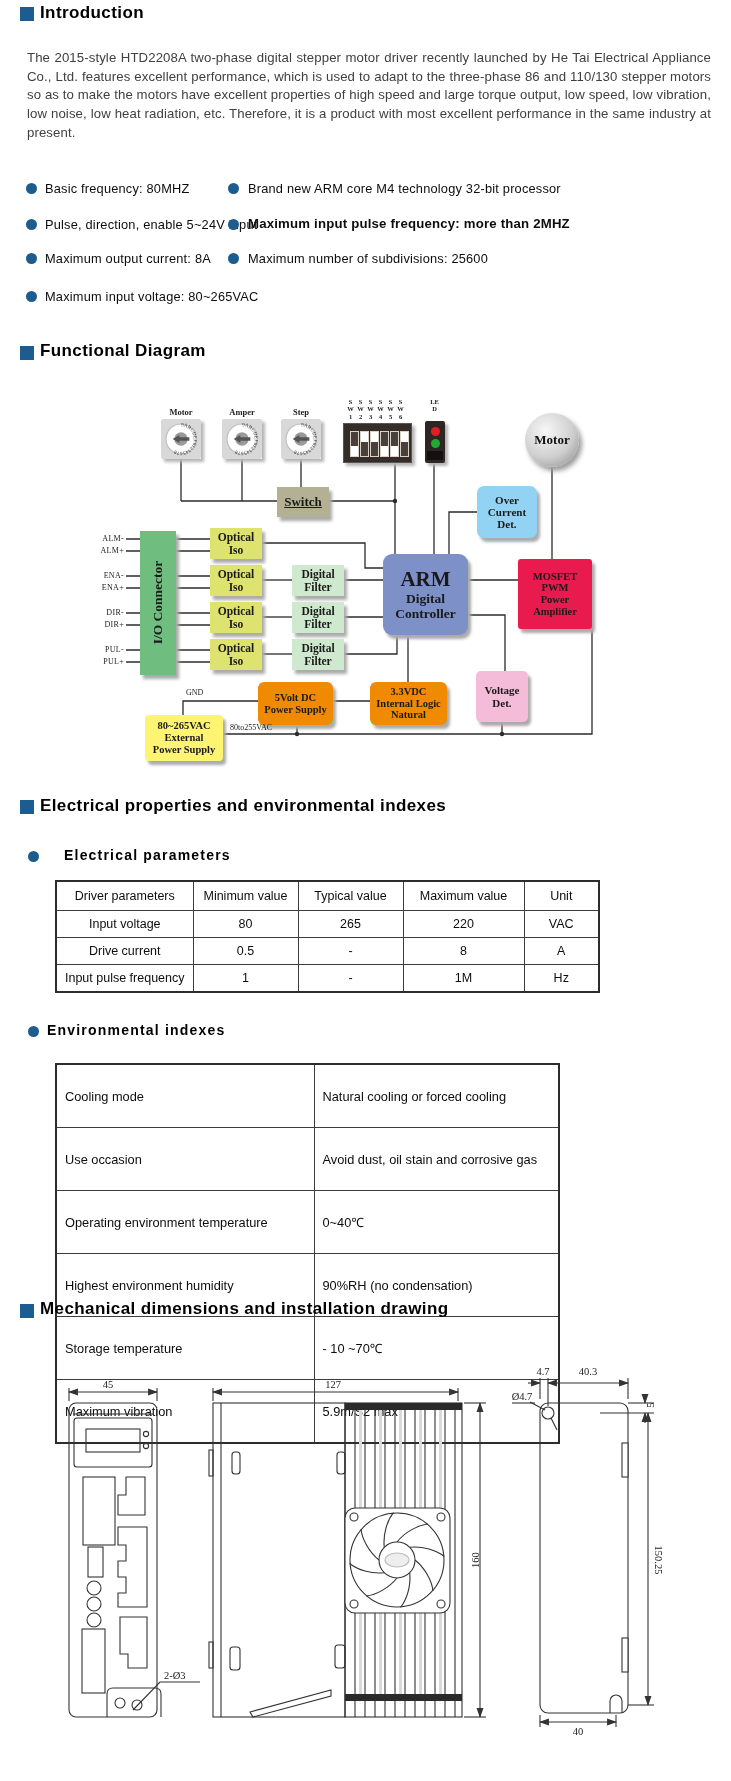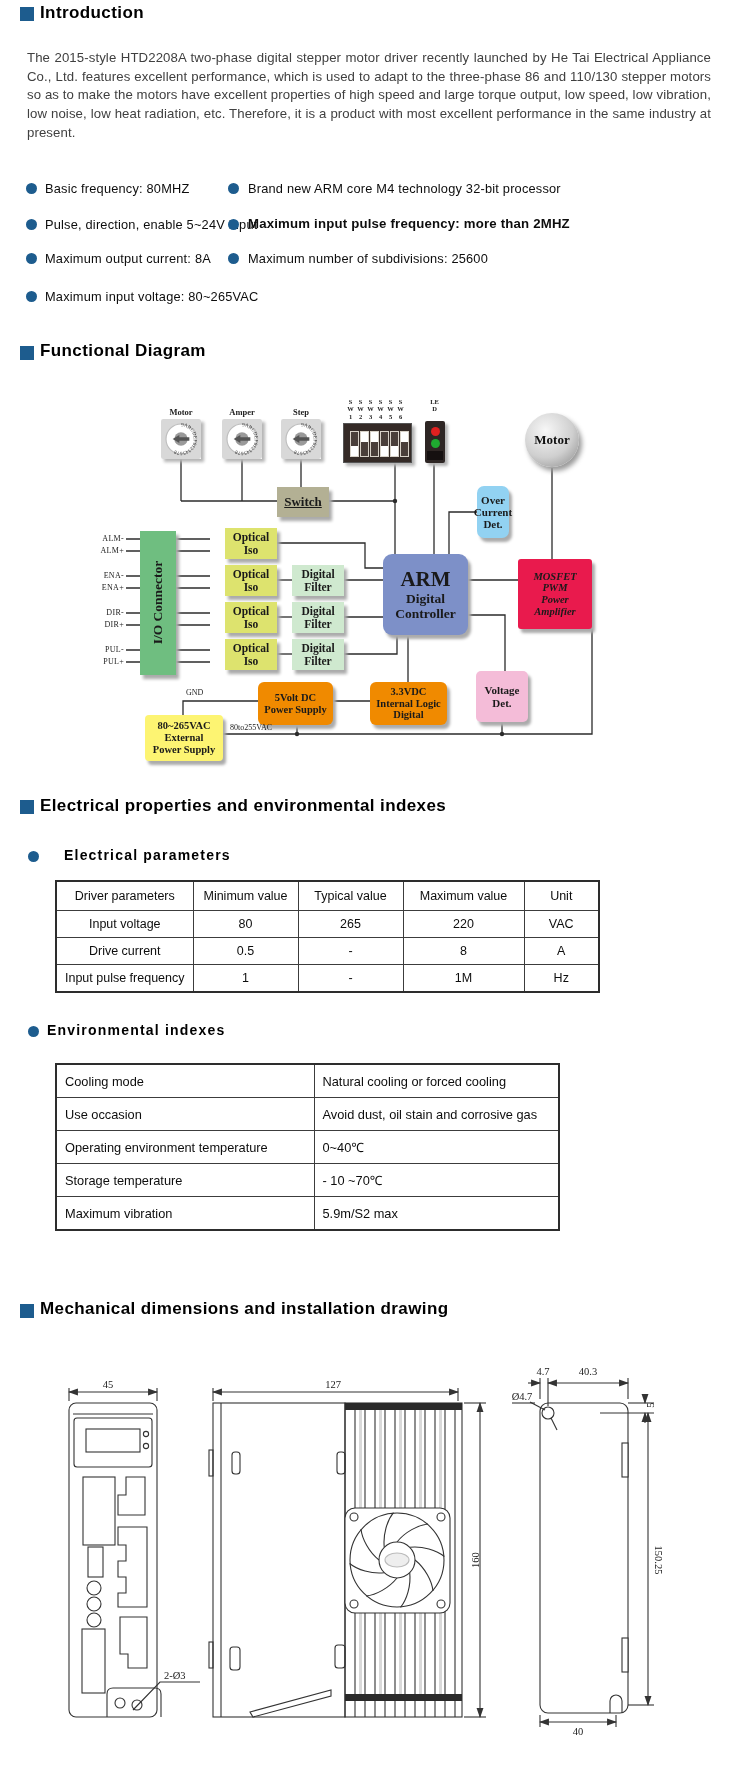--- a/index.html
+++ b/index.html
@@ -19,21 +19,21 @@
   .feat{position:absolute;font-size:12.8px;letter-spacing:.2px;color:#0d0d0d;white-space:nowrap;}
   .feat.strong{font-weight:bold;font-size:13.2px;}
   
   .blk{position:absolute;display:flex;align-items:center;justify-content:center;text-align:center;
        font-family:"Liberation Serif",serif;font-weight:bold;color:#1a1a1a;
        box-shadow:3px 4px 3px #ababab;}
   .blk .t{white-space:pre-line;line-height:1.12;}
   .blk-switch{background:#b3b094;font-size:13px;text-decoration:underline;}
   .blk-io{background:#6fbe80;}
   .blk-io .t{transform:rotate(-90deg);white-space:nowrap;font-size:13.5px;}
-  .blk-opt{background:#dde36e;font-size:11.5px;margin-left:15px;}
+  .blk-opt{background:#dde36e;font-size:11.5px;}
   .blk-fil{background:#cfe9cf;font-size:11.5px;}
   .blk-arm{background:#7d90c8;border-radius:9px;font-size:13.5px;}
   .blk-arm .t{display:block;}
   .blk-arm .t::first-line{font-size:21px;}
   .blk-ocd{background:#92d2f2;border-radius:7px;font-size:11px;}
   .blk-mos{background:#e91a4d;font-size:10.5px;border-radius:3px;}
   .blk-vd{background:#f4bcd8;border-radius:5px;font-size:11px;}
   .blk-ps{background:#f08a00;border-radius:6px;font-size:10.5px;}
   .blk-ext{background:#fdf472;border-radius:4px;font-size:10.5px;}
   .motor-ball{position:absolute;width:54px;height:54px;border-radius:50%;
@@ -56,21 +56,21 @@
   .pin{position:absolute;width:32px;text-align:right;font-family:"Liberation Serif",serif;font-size:8px;color:#222;letter-spacing:.3px;}
   .wlabel{position:absolute;font-family:"Liberation Serif",serif;font-size:8px;color:#222;}
   
   table{border-collapse:collapse;table-layout:fixed;background:#fff;}
   .tbl{position:absolute;}
   .tbl td,.tbl th{border:1px solid #3c3c3c;font-weight:normal;font-size:12.5px;color:#0d0d0d;overflow:hidden;white-space:nowrap;}
   .elec-tbl{border:2px solid #2d2d2d;}
   .elec-tbl th{height:26px;text-align:center;}
   .elec-tbl td{height:24px;text-align:center;}
   .env-tbl{border:2px solid #2d2d2d;}
-  .env-tbl td{height:28px;text-align:left;padding:2px 8px;font-size:12.8px;}
+  .env-tbl td{height:28px;text-align:left;padding:17px 8px;font-size:12.8px;}
   svg text{font-family:"Liberation Serif",serif;}
 </style>
 </head>
 <body>
 
 <div class="sq" style="left:20px;top:7px;"></div>
 <div class="sect-title" style="left:40px;top:3px;">Introduction</div>
 <div class="para">The 2015-style HTD2208A two-phase digital stepper motor driver recently launched by He Tai Electrical Appliance Co., Ltd. features excellent performance, which is used to adapt to the three-phase 86 and 110/130 stepper motors so as to make the motors have excellent properties of high speed and large torque output, low speed, low vibration, low noise, low heat radiation, etc. Therefore, it is a product with most excellent performance in the same industry at present.</div>
 
 <div class="feat-dot" style="left:26px;top:183px;"></div>
@@ -257,43 +257,43 @@
 <div class="blk blk-fil" style="left:292px;top:639px;width:52px;height:31px;">
     <span class="t">Digital
 Filter</span>
   </div>
 
 <div class="blk blk-arm" style="left:383px;top:554px;width:85px;height:81px;">
     <div class="t">ARM
 Digital
 Controller</div>
   </div>
-<div class="blk blk-ocd" style="left:477px;top:486px;width:32px;height:52px;">
+<div class="blk blk-ocd" style="left:477px;top:486px;width:60px;height:52px;">
     <span class="t">Over
 Current
 Det.</span>
   </div>
-<div class="blk blk-mos" style="left:518px;top:559px;width:74px;height:70px;font-style:italic;">
+<div class="blk blk-mos" style="left:518px;top:559px;width:74px;height:70px;">
     <span class="t">MOSFET
 PWM
 Power
 Amplifier</span>
   </div>
 <div class="blk blk-vd" style="left:476px;top:671px;width:52px;height:51px;">
     <span class="t">Voltage
 Det.</span>
   </div>
 <div class="blk blk-ps" style="left:258px;top:682px;width:75px;height:43px;">
     <span class="t">5Volt DC
 Power Supply</span>
   </div>
 <div class="blk blk-ps" style="left:370px;top:682px;width:77px;height:43px;">
     <span class="t">3.3VDC
 Internal Logic
-Digital</span>
+Natural</span>
   </div>
 <div class="blk blk-ext" style="left:145px;top:715px;width:78px;height:46px;">
     <span class="t">80~265VAC
 External
 Power Supply</span>
   </div>
 
 <div class="wlabel" style="left:186px;top:688px;">GND</div>
 <div class="wlabel" style="left:230px;top:723px;">80to255VAC</div>
 
@@ -356,20 +356,24 @@
         <td>Cooling mode</td>
         <td>Natural cooling or forced cooling</td>
       </tr>
   <tr>
         <td>Use occasion</td>
         <td>Avoid dust, oil stain and corrosive gas</td>
       </tr>
   <tr>
         <td>Operating environment temperature</td>
         <td>0~40℃</td>
+      </tr>
+  <tr>
+        <td>Highest environment humidity</td>
+        <td>90%RH (no condensation)</td>
       </tr>
   <tr>
         <td>Storage temperature</td>
         <td>- 10 ~70℃</td>
       </tr>
   <tr>
         <td>Maximum vibration</td>
         <td>5.9m/S2 max</td>
       </tr>
 </tbody>

